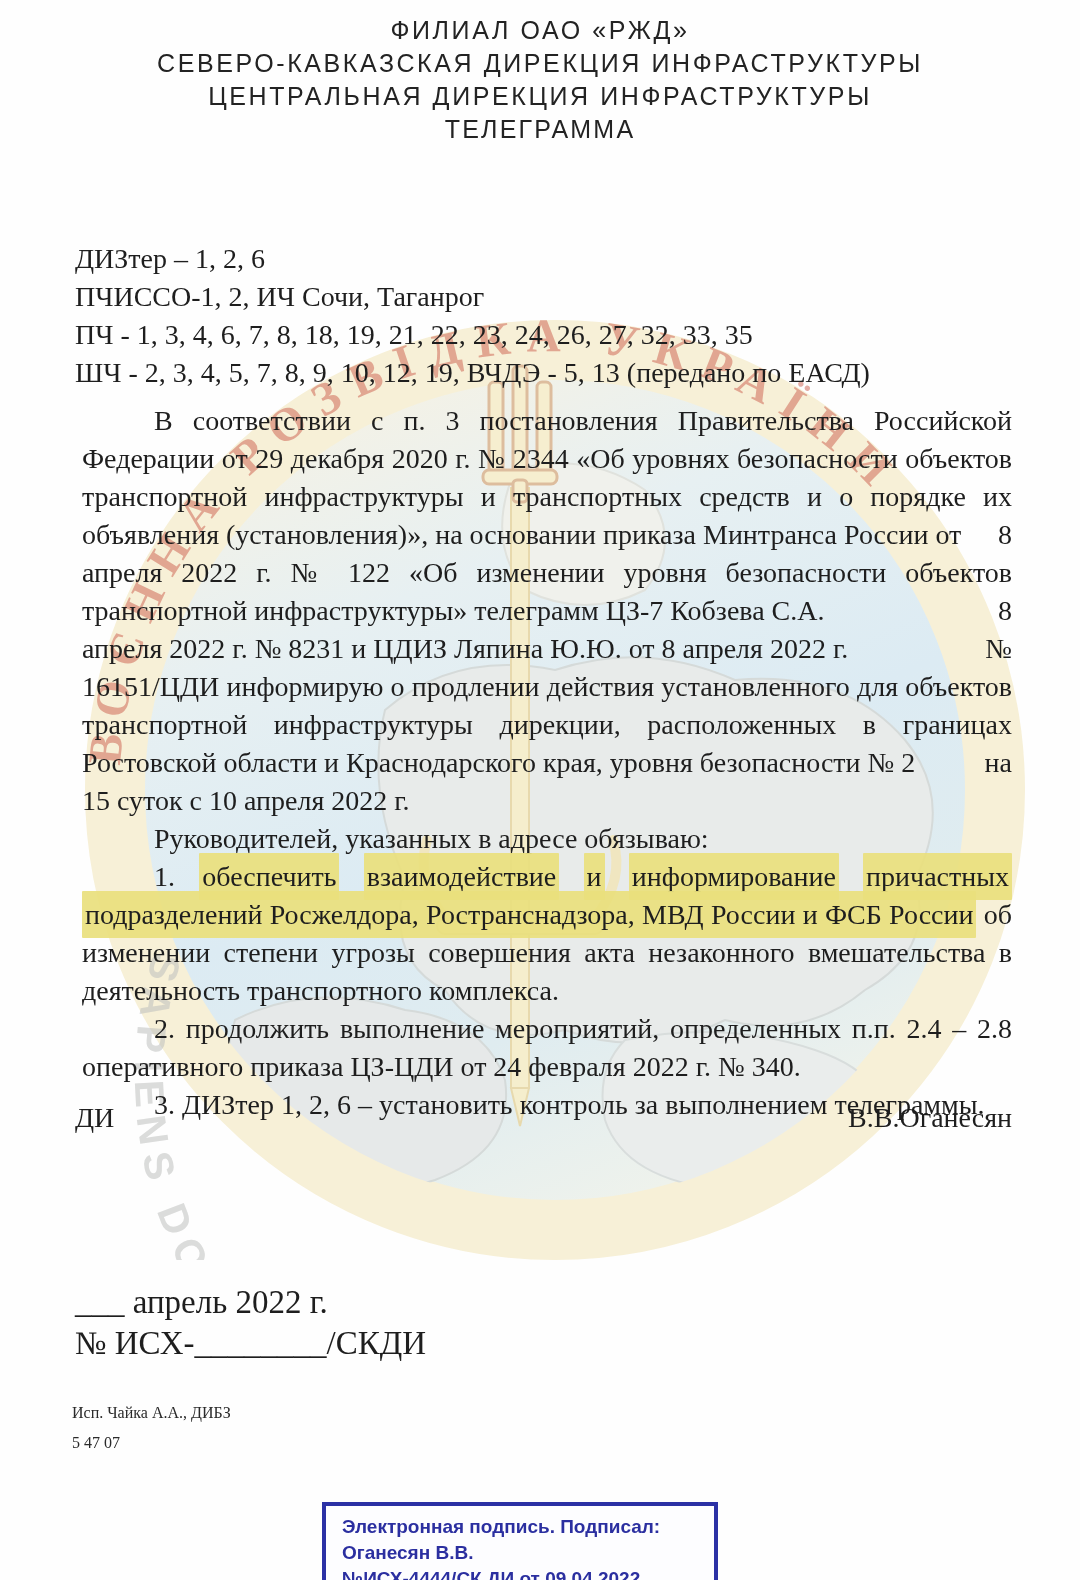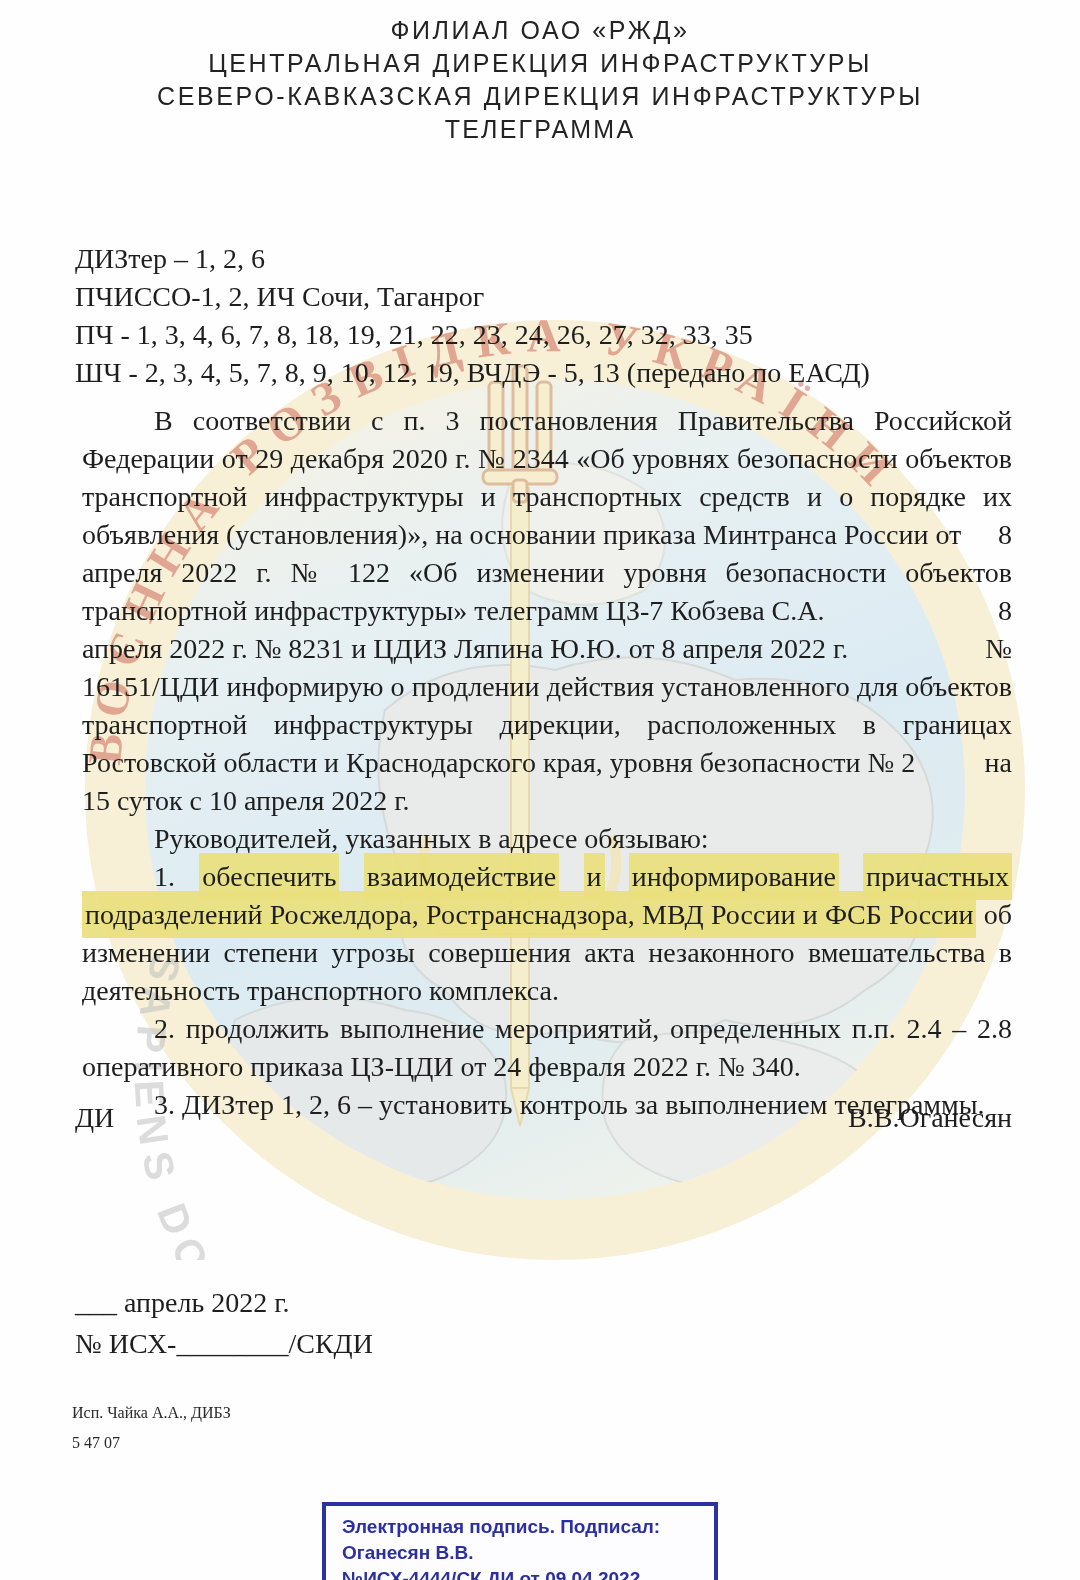--- a/index.html
+++ b/index.html
@@ -17,21 +17,21 @@
        color:#232323;font-size:25px;line-height:33px;letter-spacing:2.6px;}
   #hdr .b{font-weight:normal;letter-spacing:2.2px;}
   #addr{top:240px;left:75px;width:940px;font-size:28px;line-height:38px;}
   #bodytxt{top:402px;left:75px;width:937px;font-size:28px;line-height:38px;}
   .ln{white-space:normal;margin-left:7px;}
   .ln.j{text-align:justify;text-align-last:justify;}
   .ln.sp{display:flex;justify-content:space-between;}
   .ln.ind{text-indent:72px;}
   .hl{background:rgba(233,224,125,0.92);padding:8px 3px;border-radius:1px;}
   #sig{top:1102px;left:75px;width:937px;display:flex;justify-content:space-between;font-size:28px;}
-  #dateblk{top:1282px;left:75px;font-size:28px;line-height:41px;}
+  #dateblk{top:1282px;left:75px;font-size:33px;line-height:41px;}
   #exec{top:1398px;left:72px;font-size:16px;line-height:30px;color:#2a2a2a;}
   #stamp{top:1502px;left:322px;width:396px;box-sizing:border-box;background:#fdfdff;
          border:4px solid #2b31a5;padding:8px 12px 8px 16px;
          font-family:"Liberation Sans",sans-serif;font-weight:bold;font-size:19px;
          line-height:26px;color:#2b2fa0;}
 </style>
 </head>
 <body>
 
 <div id="page">
@@ -73,22 +73,22 @@
         <textPath href="#arcTop" startOffset="62">ВОЄННА РОЗВІДКА УКРАЇНИ</textPath>
       </text>
       <text font-family="Liberation Sans, sans-serif" font-weight="bold" font-size="41" letter-spacing="9" fill="rgba(190,192,190,0.55)">
         <textPath href="#arcBot" startOffset="18">SAPIENS DOMINABITUR ASTRIS</textPath>
       </text>
     </svg>
   </div>
 
   <div id="hdr" class="layer">
     <div>ФИЛИАЛ ОАО «РЖД»</div>
+    <div>СЕВЕРО-КАВКАЗСКАЯ ДИРЕКЦИЯ ИНФРАСТРУКТУРЫ</div>
     <div>ЦЕНТРАЛЬНАЯ ДИРЕКЦИЯ ИНФРАСТРУКТУРЫ</div>
-    <div>СЕВЕРО-КАВКАЗСКАЯ ДИРЕКЦИЯ ИНФРАСТРУКТУРЫ</div>
     <div class="b">ТЕЛЕГРАММА</div>
   </div>
 
   <div id="addr" class="layer">
     <div>ДИЗтер – 1, 2, 6</div>
     <div>ПЧИССО-1, 2, ИЧ Сочи, Таганрог</div>
     <div>ПЧ - 1, 3, 4, 6, 7, 8, 18, 19, 21, 22, 23, 24, 26, 27, 32, 33, 35</div>
     <div>ШЧ - 2, 3, 4, 5, 7, 8, 9, 10, 12, 19, ВЧДЭ - 5, 13 (передано по ЕАСД)</div>
   </div>
 

